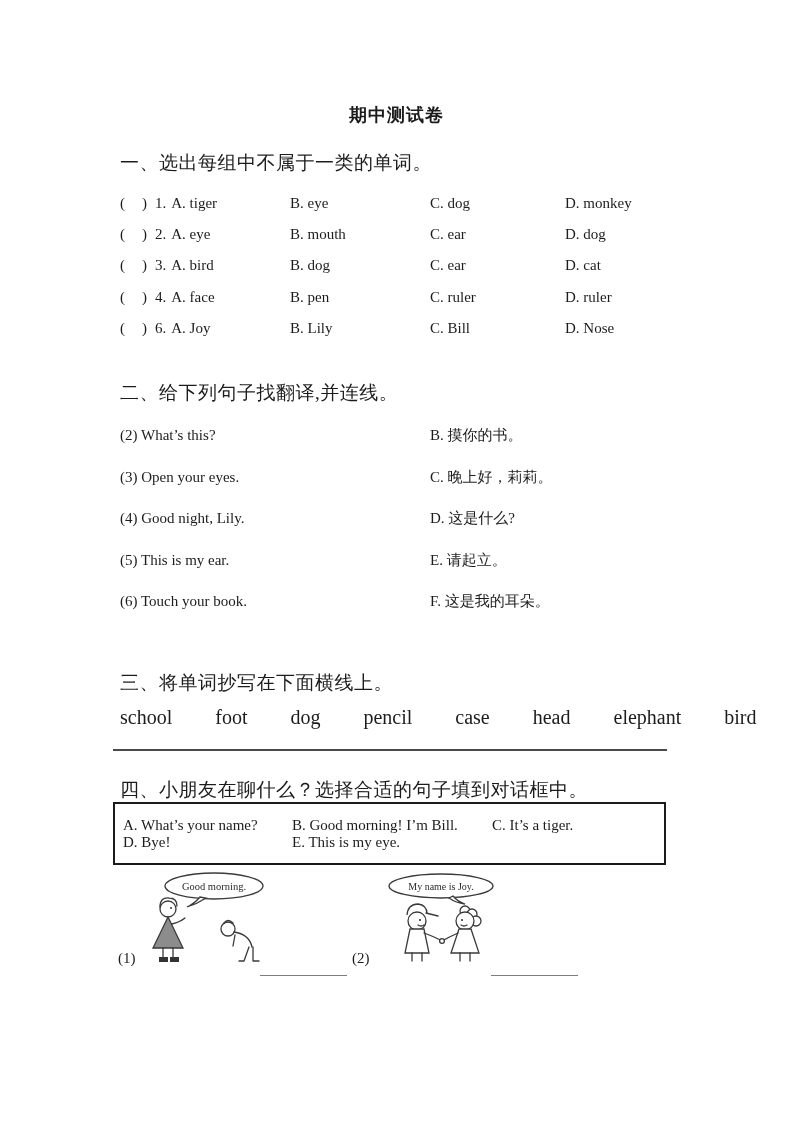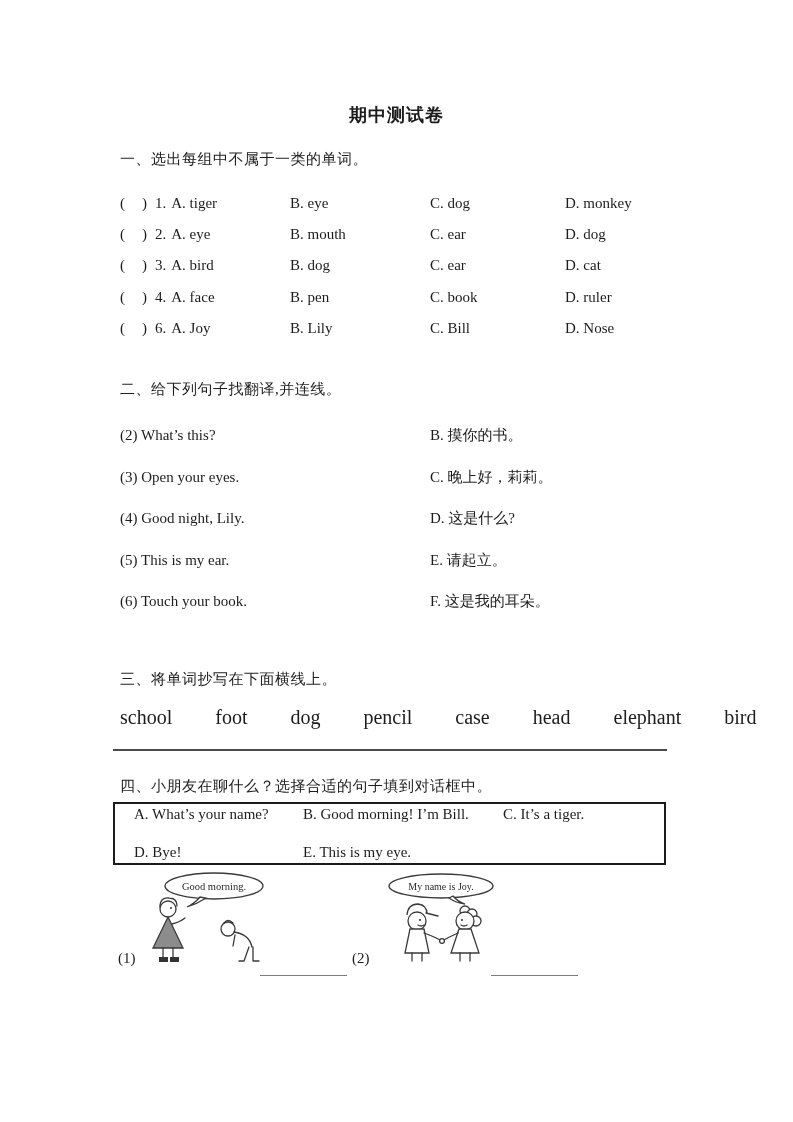--- a/index.html
+++ b/index.html
@@ -11,21 +11,21 @@
     font-family:"Liberation Serif","DejaVu Serif",serif;
     color:#1c1c1c;
     overflow:hidden;
   }
   .title {
     position:absolute; top:103px; left:0; width:100%;
     text-align:center; font-size:18px; font-weight:bold;
     font-family:Liberation Mono, monospace;
     letter-spacing:1px;
   }
-  .heading { position:absolute; left:120px; font-size:15px; letter-spacing:0.5px; }
+  .heading { position:absolute; left:120px; font-size:19px; letter-spacing:0.5px; }
   .h1 { top:150px; }
   .h2 { top:380px; }
   .h3 { top:670px; }
   .h4 { top:777px; }
 
   
   .s1-grid { position:absolute; top:188px; left:120px; width:560px; }
   .s1-row { display:grid; grid-template-columns:170px 140px 135px auto; height:31.2px; align-items:center; font-size:15px; }
   .s1-row .paren { letter-spacing:1px; margin-right:7px; }
   .s1-row .qnum { margin-right:5px; }
@@ -37,22 +37,22 @@
   .s2-right { flex:1; }
 
   
   .words { position:absolute; top:706px; left:120px; display:flex; column-gap:43px; font-size:20px; }
   .copy-line { position:absolute; top:749px; left:113px; width:554px; border-top:2px solid #4a4a4a; }
 
   
   .s4-box {
     position:absolute; top:802px; left:113px; width:553px; height:63px;
     border:2px solid #1b1b1b;
-    display:flex; flex-direction:column; justify-content:space-between;
-    padding:2px 19px; font-size:15px;
+    display:flex; flex-direction:column; justify-content:center;
+    padding:2px 8px; font-size:15px;
   }
   .s4-row1 { display:grid; grid-template-columns:169px 200px auto; }
   .s4-row2 { display:grid; grid-template-columns:169px auto; }
 
   
   .dlabel { position:absolute; font-size:15px; }
   .dlabel1 { left:118px; top:950px; }
   .dlabel2 { left:352px; top:950px; }
   .illus { position:absolute; }
   .illus1 { left:140px; top:871px; }
@@ -88,21 +88,21 @@
     </div>
     <div class="s1-row">
       <div><span class="paren">(　)</span><span class="qnum">3.</span><span>A. bird</span></div>
       <div>B. dog</div>
       <div>C. ear</div>
       <div>D. cat</div>
     </div>
     <div class="s1-row">
       <div><span class="paren">(　)</span><span class="qnum">4.</span><span>A. face</span></div>
       <div>B. pen</div>
-      <div>C. book</div>
+      <div>C. ruler</div>
       <div>D. ruler</div>
     </div>
     <div class="s1-row">
       <div><span class="paren">(　)</span><span class="qnum">6.</span><span>A. Joy</span></div>
       <div>B. Lily</div>
       <div>C. Bill</div>
       <div>D. Nose</div>
     </div>
   </div>
 

